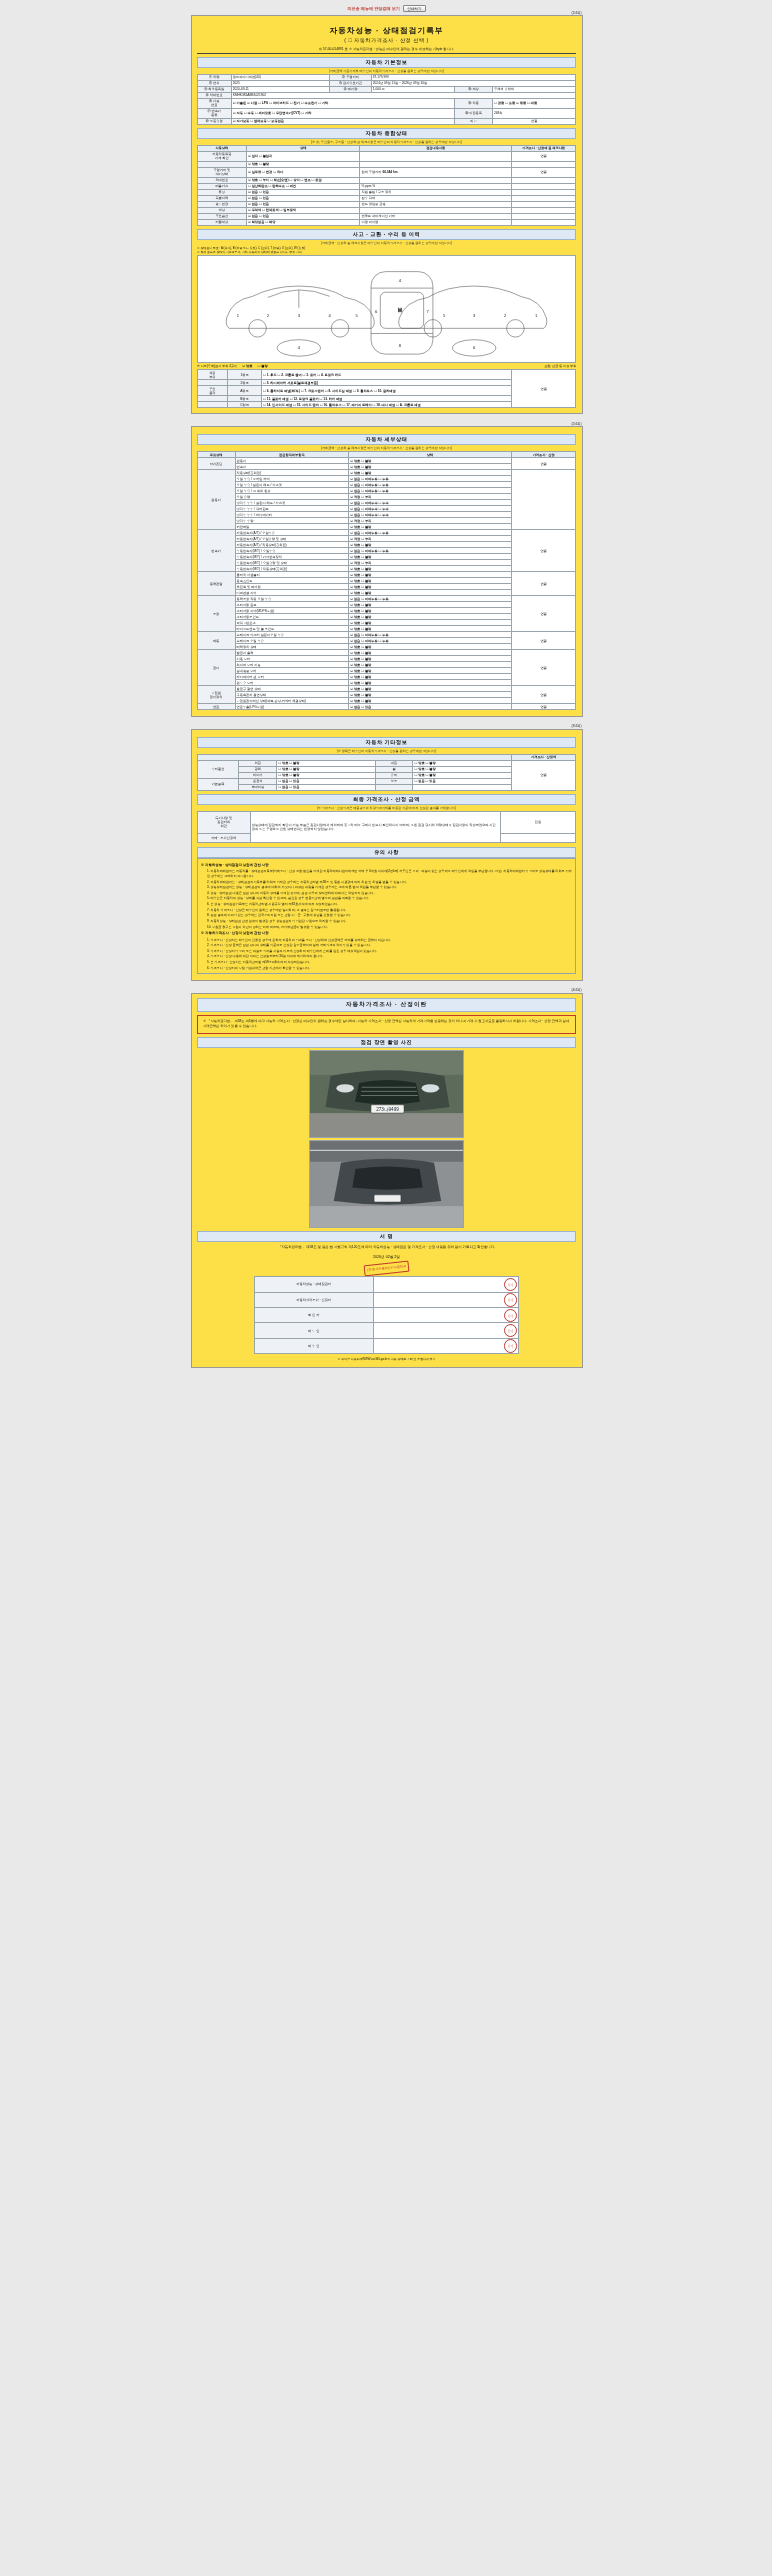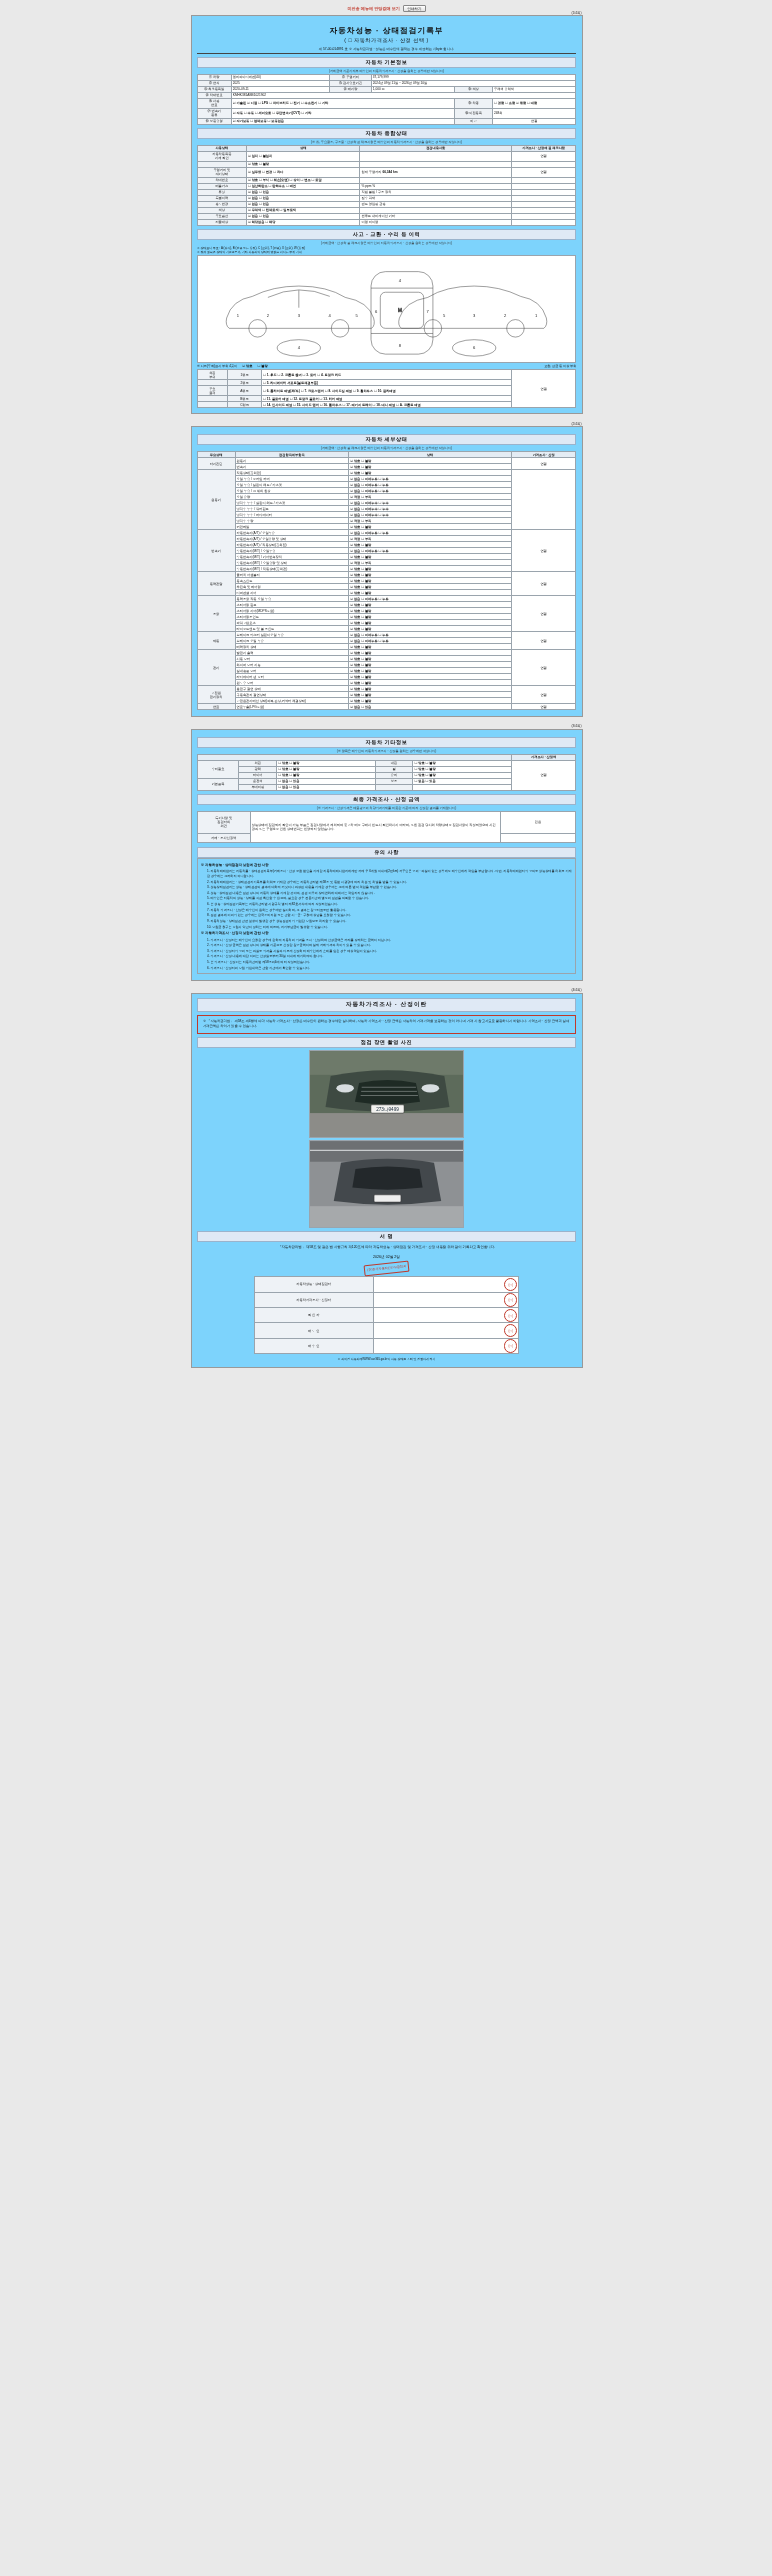--- a/index.html
+++ b/index.html
@@ -33,21 +33,21 @@
   }
   .btn-print {
     border: 0.5px solid #888;
     background: linear-gradient(#fff,#e2e2e2);
     font-size: 3.6px;
     padding: 0.5px 3.1px;
     border-radius: 1px;
   }
   .sheet {
     width: 392px;
-    background: #7dd3fc;
+    background: #fde047;
     border: 0.5px solid #999;
     padding: 4.1px 5.2px 5.2px 5.2px;
     margin-bottom: 12px;
     position: relative;
   }
   .pagenum {
     position: absolute;
     top: -5.7px;
     right: 0;
     font-size: 3.3px;

